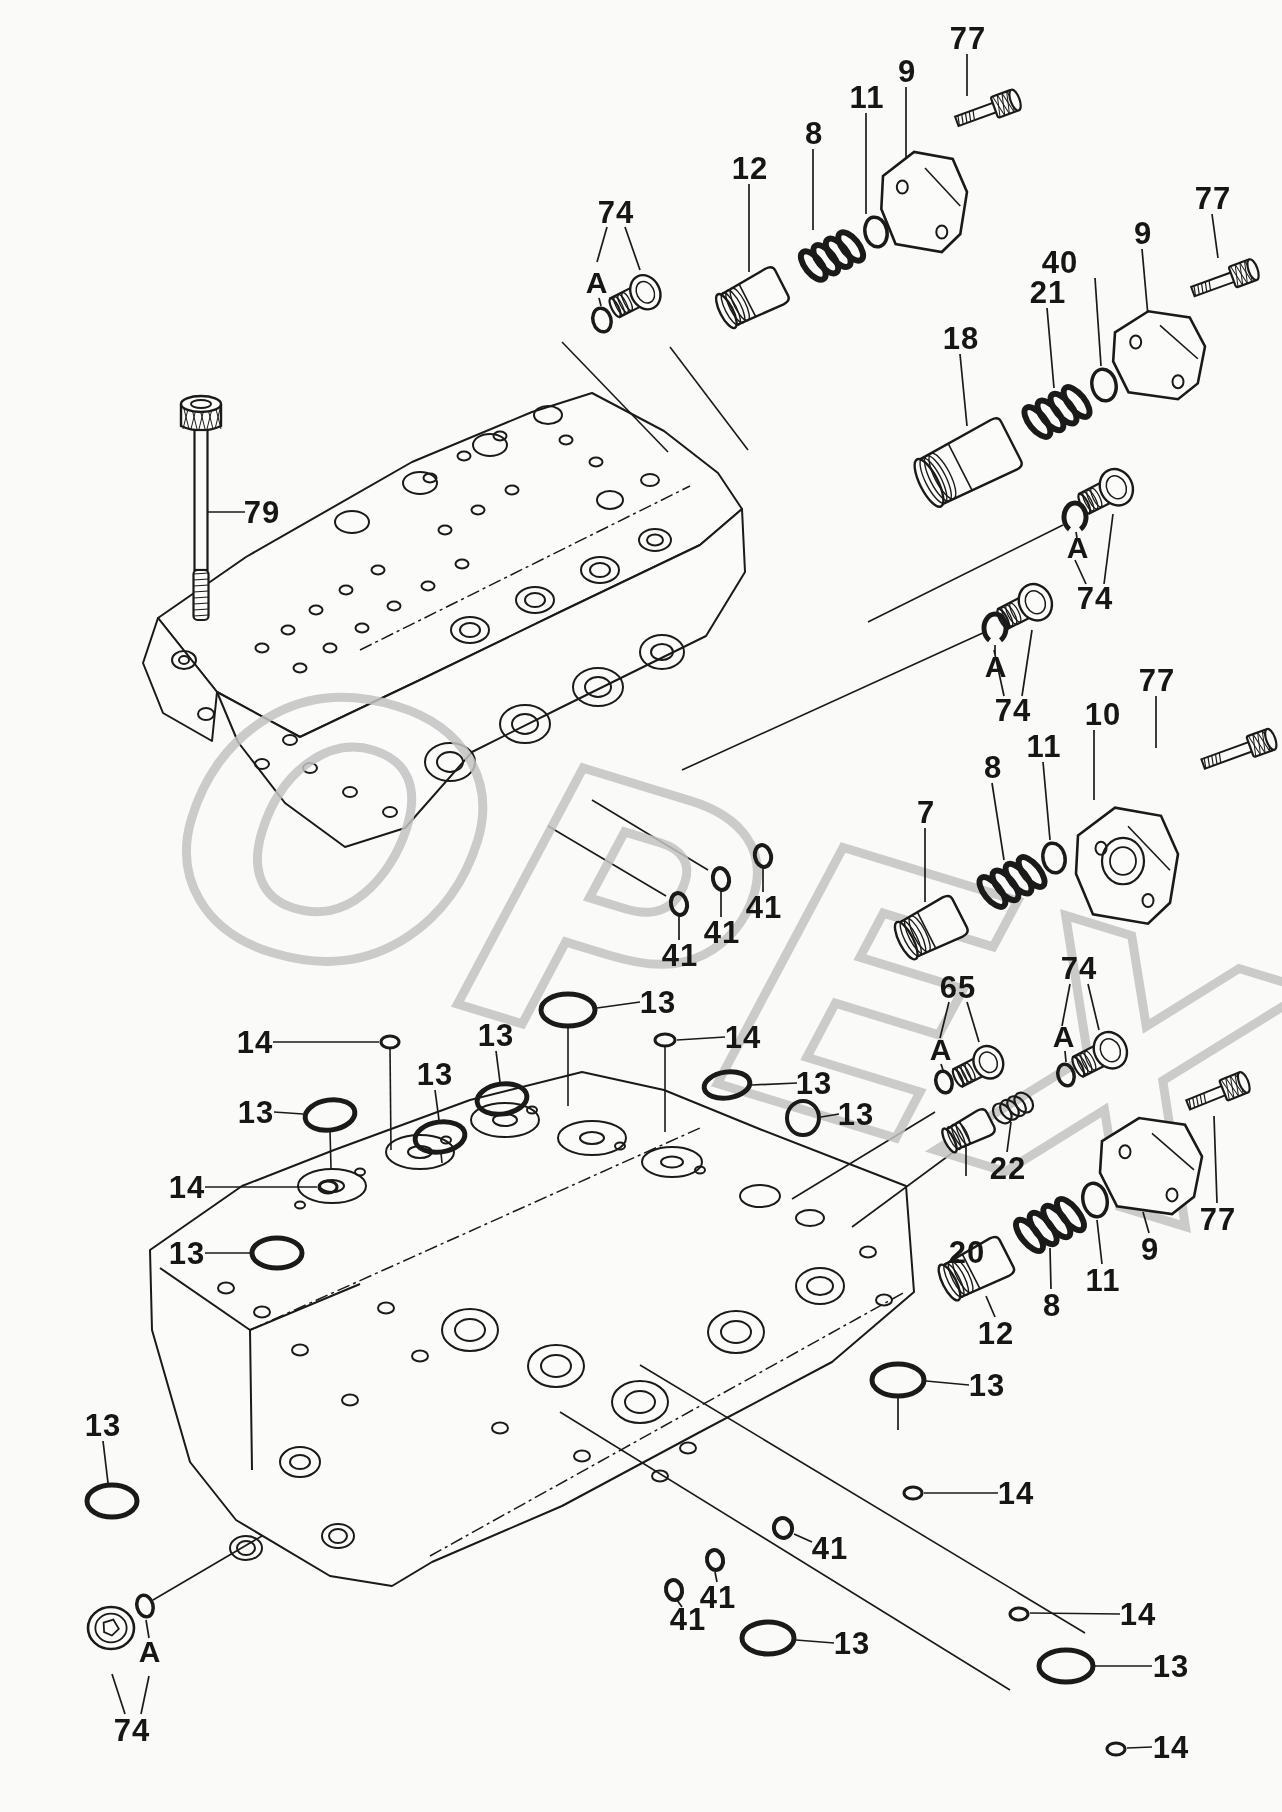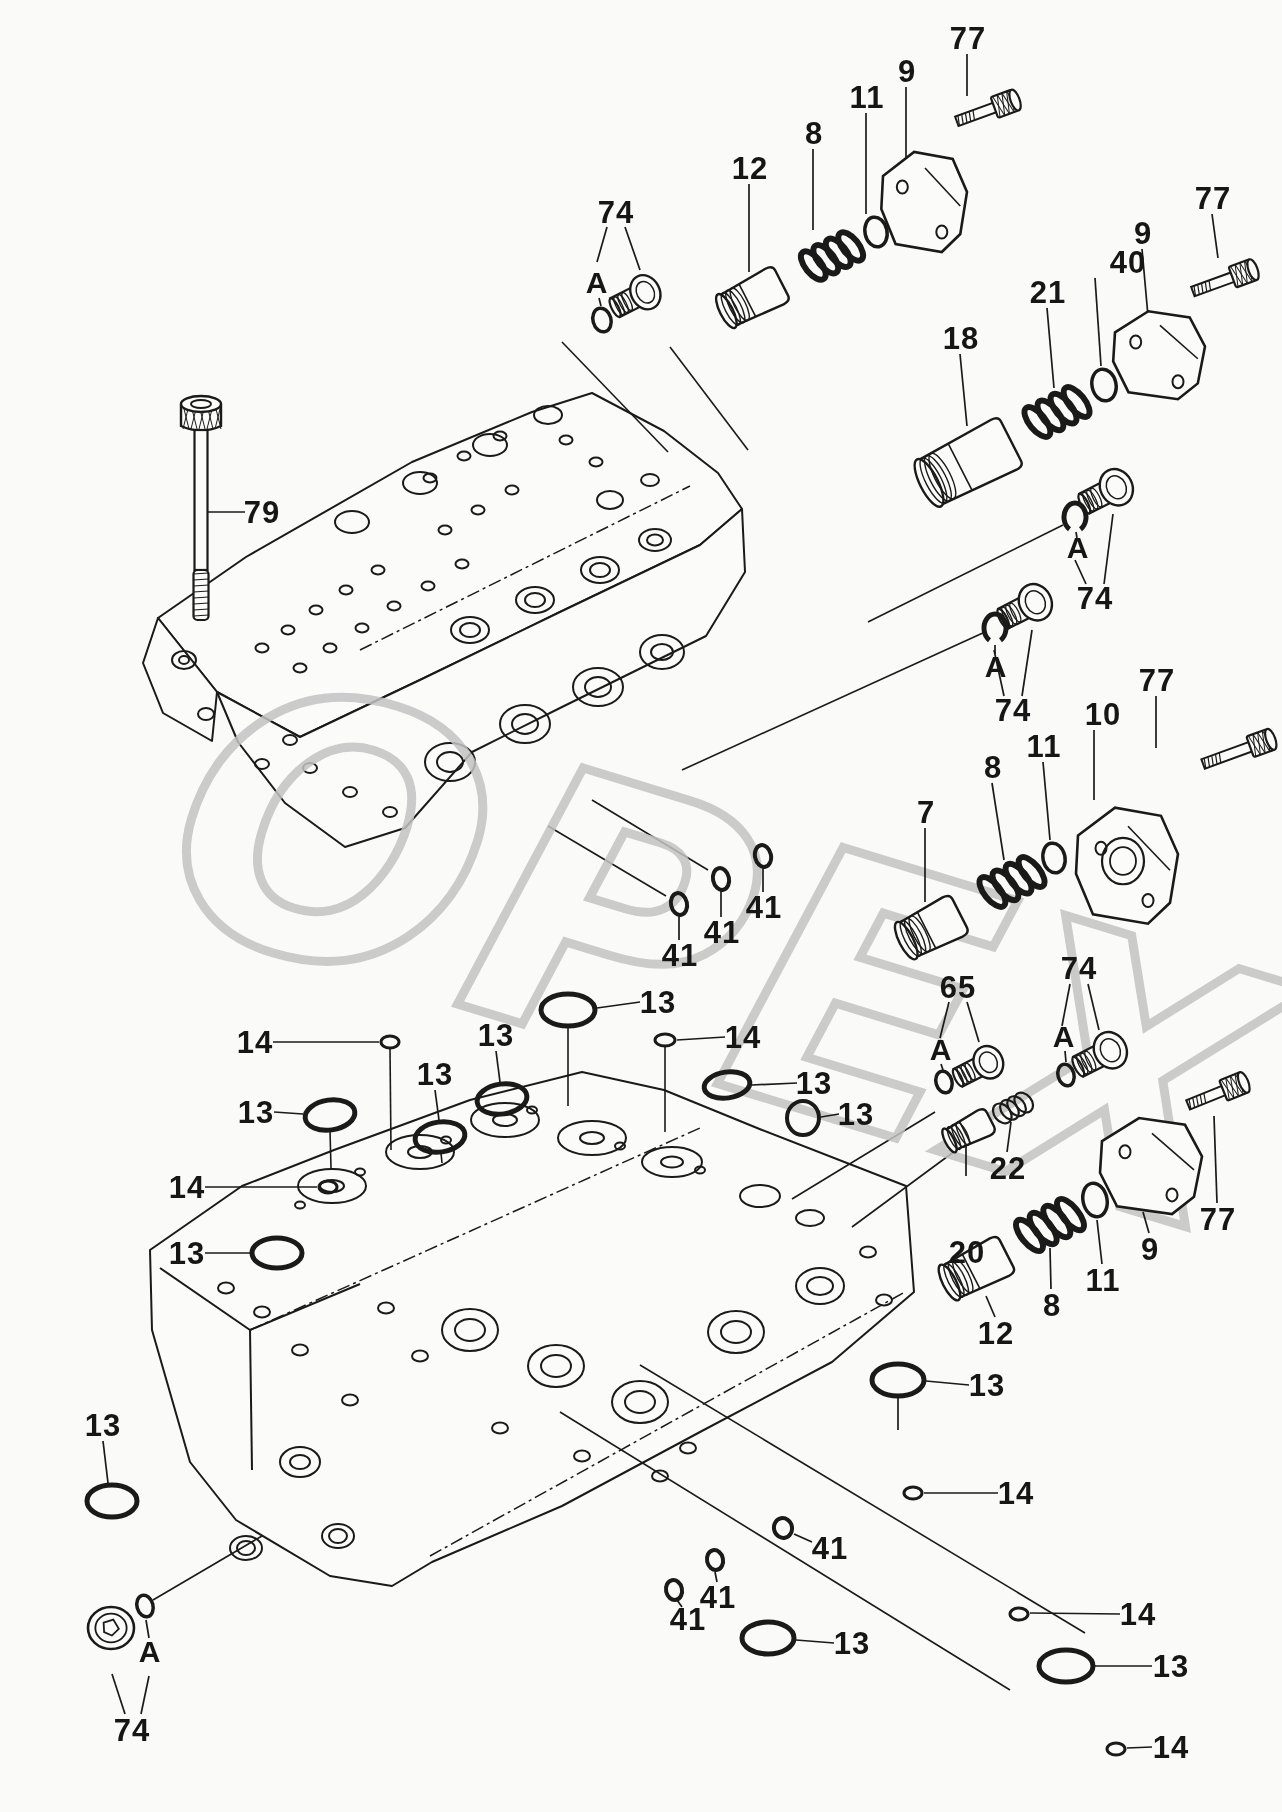--- a/index.html
+++ b/index.html
@@ -570,21 +570,21 @@
   <div id="labels">
       <div class="co" style="left: 968px; top: 38px;">77</div>
       <div class="co" style="left: 907px; top: 71px;">9</div>
       <div class="co" style="left: 867px; top: 97px;">11</div>
       <div class="co" style="left: 814px; top: 133px;">8</div>
       <div class="co" style="left: 750px; top: 168px;">12</div>
       <div class="co" style="left: 616px; top: 212px;">74</div>
       <div class="co small" style="left: 597px; top: 283px;">A</div>
       <div class="co" style="left: 1213px; top: 198px;">77</div>
       <div class="co" style="left: 1143px; top: 233px;">9</div>
-      <div class="co" style="left: 1128px; top: 262px; text-align: right;">40</div>
+      <div class="co" style="left: 1060px; top: 262px; text-align: right;">40</div>
       <div class="co" style="left: 1048px; top: 292px;">21</div>
       <div class="co" style="left: 961px; top: 338px;">18</div>
       <div class="co" style="left: 262px; top: 512px;">79</div>
       <div class="co" style="left: 1095px; top: 598px;">74</div>
       <div class="co small" style="left: 1078px; top: 548px;">A</div>
       <div class="co" style="left: 1013px; top: 710px;">74</div>
       <div class="co small" style="left: 996px; top: 667px;">A</div>
       <div class="co" style="left: 1157px; top: 680px;">77</div>
       <div class="co" style="left: 1095px; top: 714px; margin-left: 8px;">10</div>
       <div class="co" style="left: 1044px; top: 746px;">11</div>

